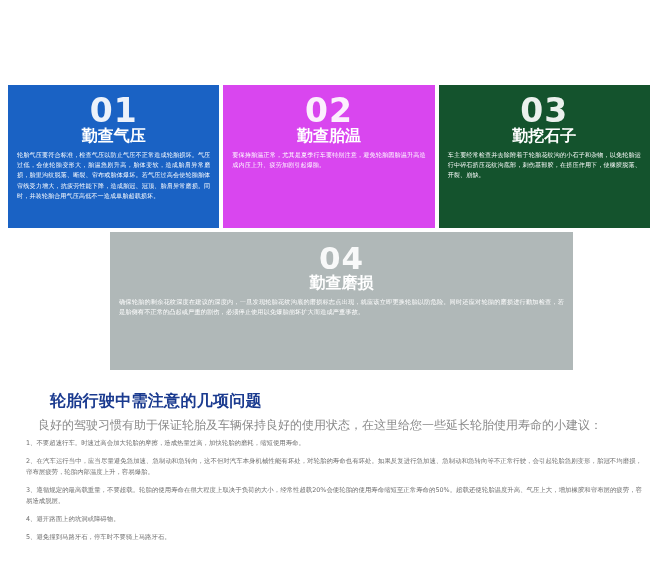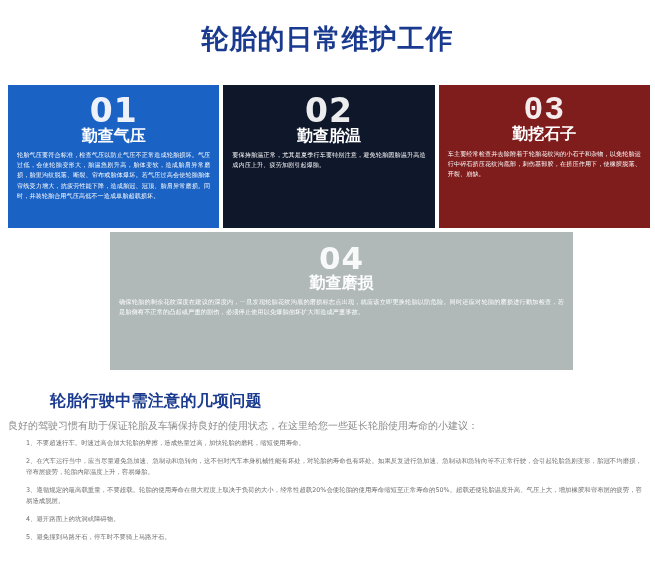--- a/index.html
+++ b/index.html
@@ -98,24 +98,24 @@
     top: 390px;
     font-size: 16px;
     font-weight: bold;
     color: #1a3a8f;
     line-height: 22px;
     letter-spacing: 0.3px;
     margin-left: 32px;
   }
   .intro-line {
     position: absolute;
-    left: 8px;
+    left: 38px;
     top: 420px;
     width: 612px;
-    font-size: 10px;
+    font-size: 12px;
     line-height: 11px;
     color: #8a8a8a;
   }
   .tips-list {
     position: absolute;
     left: 10px;
     top: 438px;
     width: 632px;
   }
   .tip-item {
@@ -125,37 +125,36 @@
     margin-bottom: 7px;
     text-align: justify;
     margin-left: 16px;
   }
 </style>
 </head>
 <body>
 
 <div class="page">
 
-  <div class="main-title">轮胎的日常维护工作</div>
 
   <div class="row-one">
 
     <div class="card" style="background:#1a62c4;">
       <div class="card-num">01</div>
       <div class="card-title">勤查气压</div>
       <div class="card-body">轮胎气压要符合标准，检查气压以防止气压不正常造成轮胎损坏。气压过低，会使轮胎变形大，胎温急剧升高，胎体变软，造成胎肩异常磨损，胎里沟纹脱落、断裂、帘布或胎体爆坏。若气压过高会使轮胎胎体帘线受力增大，抗疲劳性能下降，造成胎冠、冠顶、胎肩异常磨损。同时，并装轮胎合用气压高低不一造成单胎超载损坏。</div>
     </div>
 
-    <div class="card" style="background:#0f172a;">
+    <div class="card" style="background:#d946ef;">
       <div class="card-num">02</div>
       <div class="card-title">勤查胎温</div>
       <div class="card-body">要保持胎温正常，尤其是夏季行车要特别注意，避免轮胎因胎温升高造成内压上升、疲劳加剧引起爆胎。</div>
     </div>
 
-    <div class="card" style="background:#7f1d1d;font-family:Liberation Mono, monospace;">
+    <div class="card" style="background:#14532d;">
       <div class="card-num">03</div>
       <div class="card-title">勤挖石子</div>
       <div class="card-body">车主要经常检查并去除附着于轮胎花纹沟的小石子和杂物，以免轮胎运行中碎石挤压花纹沟底部，刺伤基部胶，在挤压作用下，使橡胶脱落、开裂、崩缺。</div>
     </div>
 
   </div>
 
   <div class="row-two">
 
     <div class="card" style="background:#b0b8b8;">

